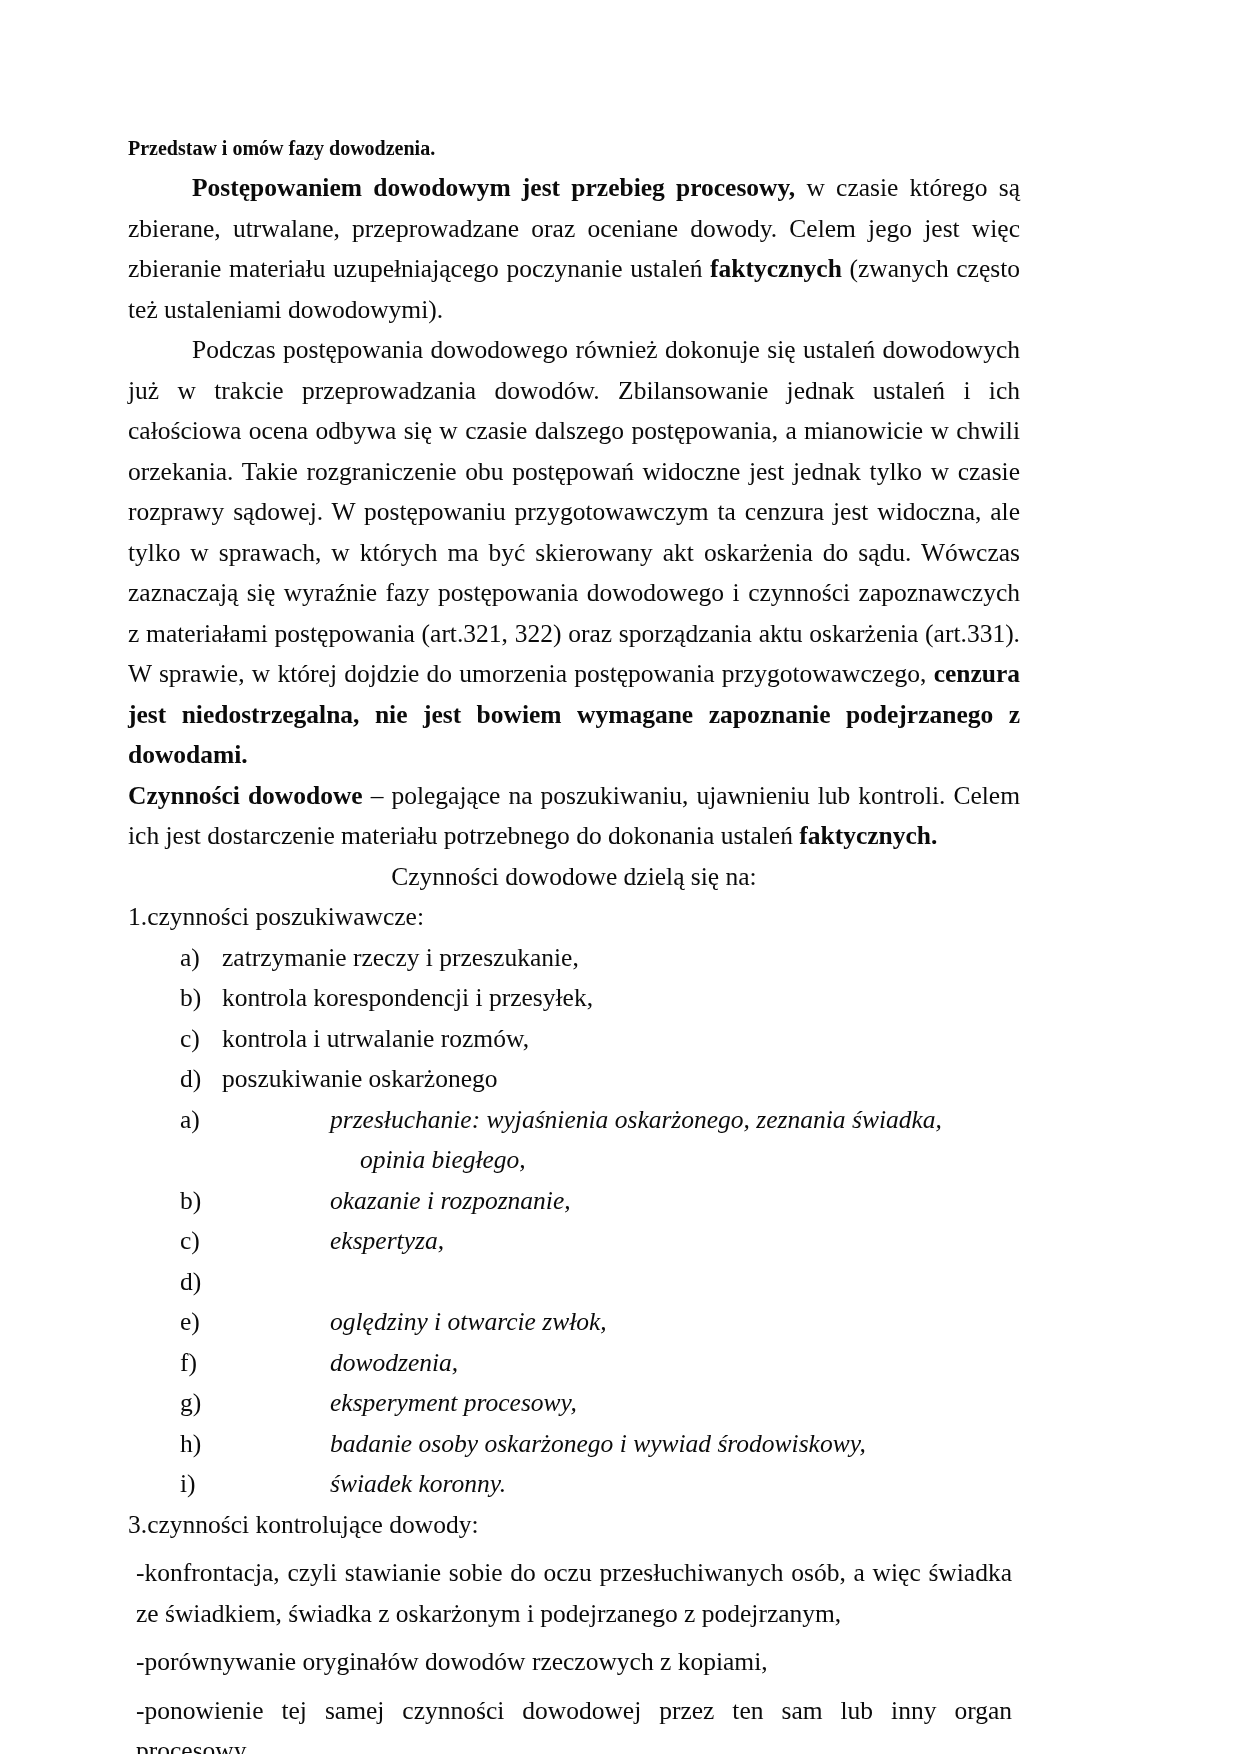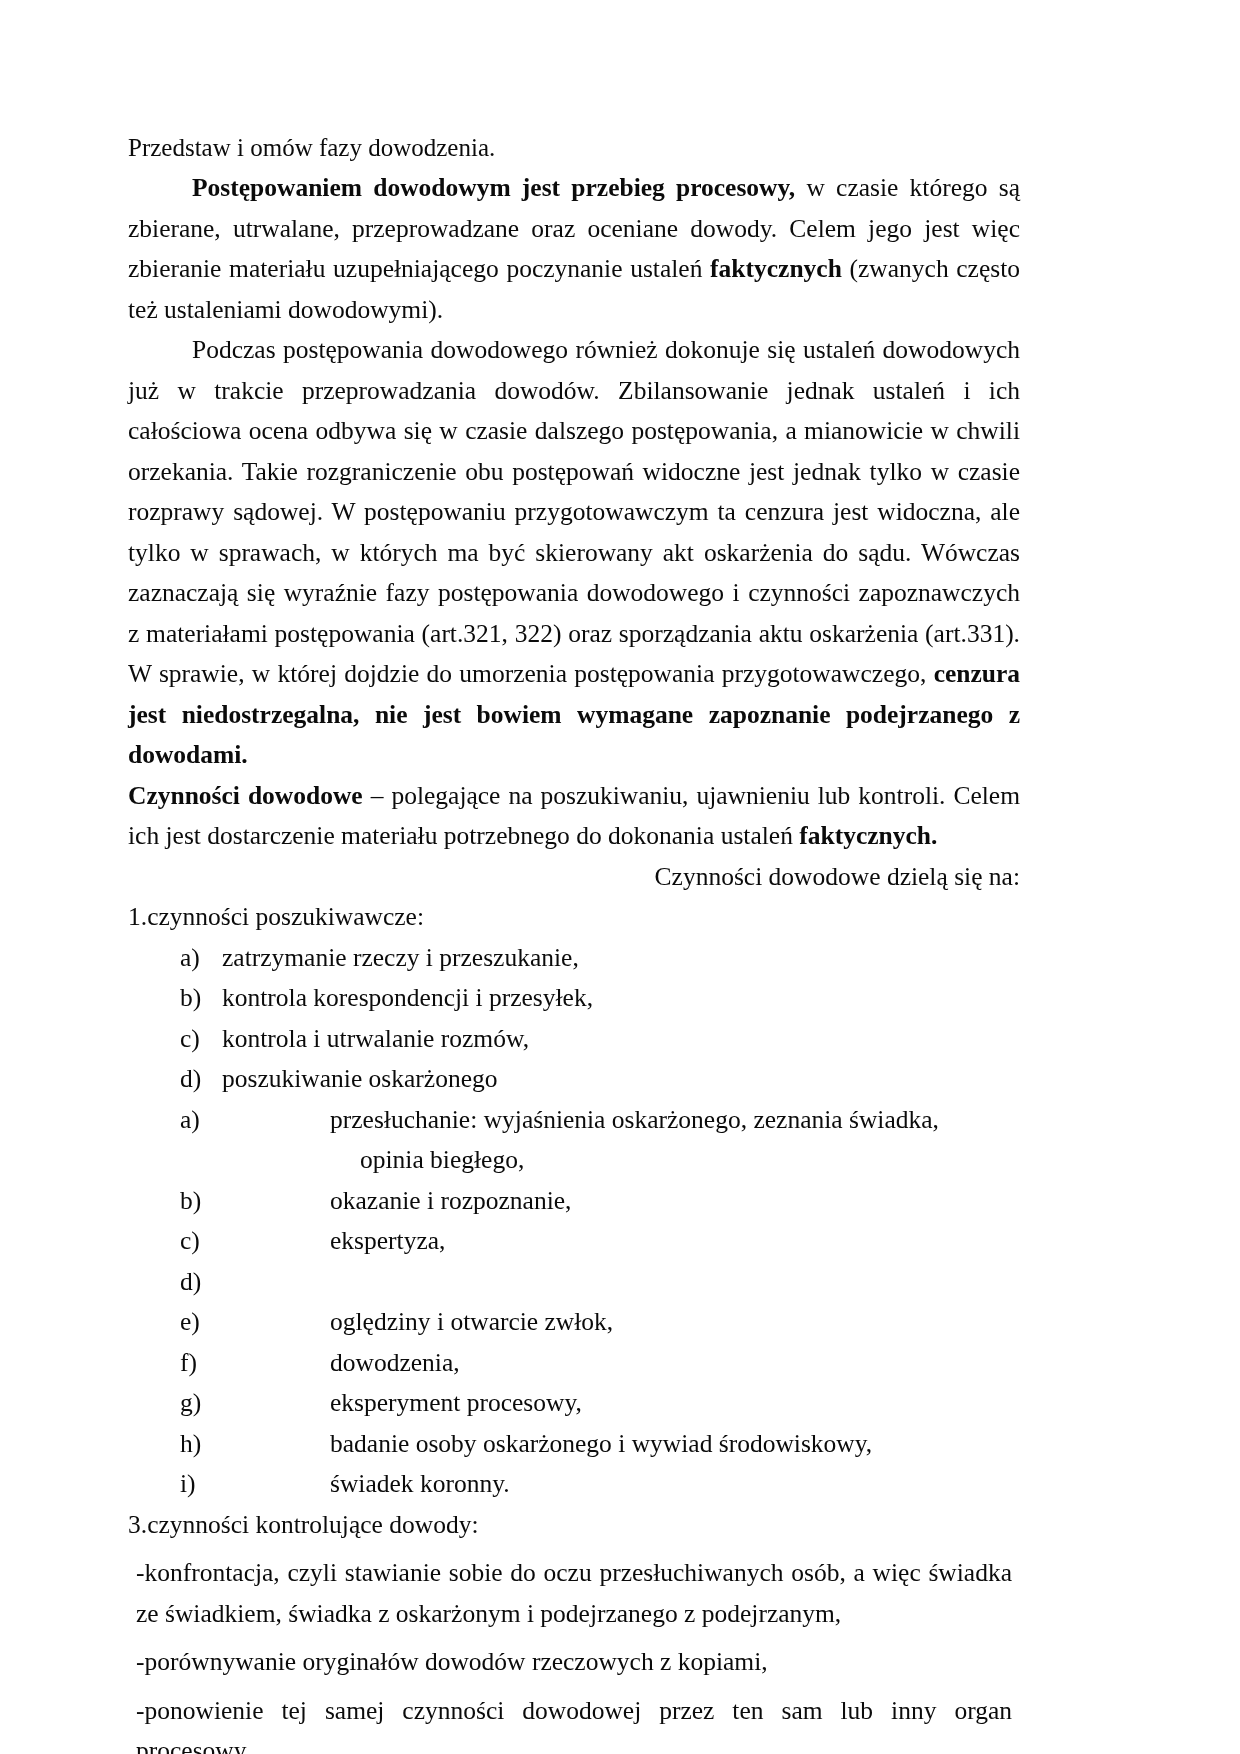--- a/index.html
+++ b/index.html
@@ -24,32 +24,32 @@
     overflow: hidden;
   }
   .doc-body {
     width: 892px;
     font-size: 25.5px;
     line-height: 40.5px;
   }
 
   
   .h-title {
-    font-weight: normal;
-    font-size: 25px;
+    font-weight: bold;
+    font-size: 20px;
     line-height: 40px;
     margin: 0 0 0 0;
   }
   .p {
     margin: 0;
     text-align: justify;
     text-justify: inter-word;
   }
   .p-indent { text-indent: 64px; }
-  .p-left { text-align: right; }
+  .p-left { text-align: center; }
   .b { font-weight: bold; }
 
   
   .lvl1 {
     margin: 0;
     text-align: left;
   }
   
   .sub-tight {
     margin: 0;
@@ -65,21 +65,21 @@
   
   .sub-wide {
     margin: 0;
     padding-left: 52px;
     display: flex;
   }
   .sub-wide .marker {
     width: 150px;
     flex: 0 0 150px;
   }
-  .sub-wide .txt { flex: 1; }
+  .sub-wide .txt { flex: 1; font-style: italic; }
   .sub-wide .txt .cont {
     display: block;
     padding-left: 30px;
   }
 
   .dash-para {
     margin: 8px;
     text-align: justify;
   }
 </style>

